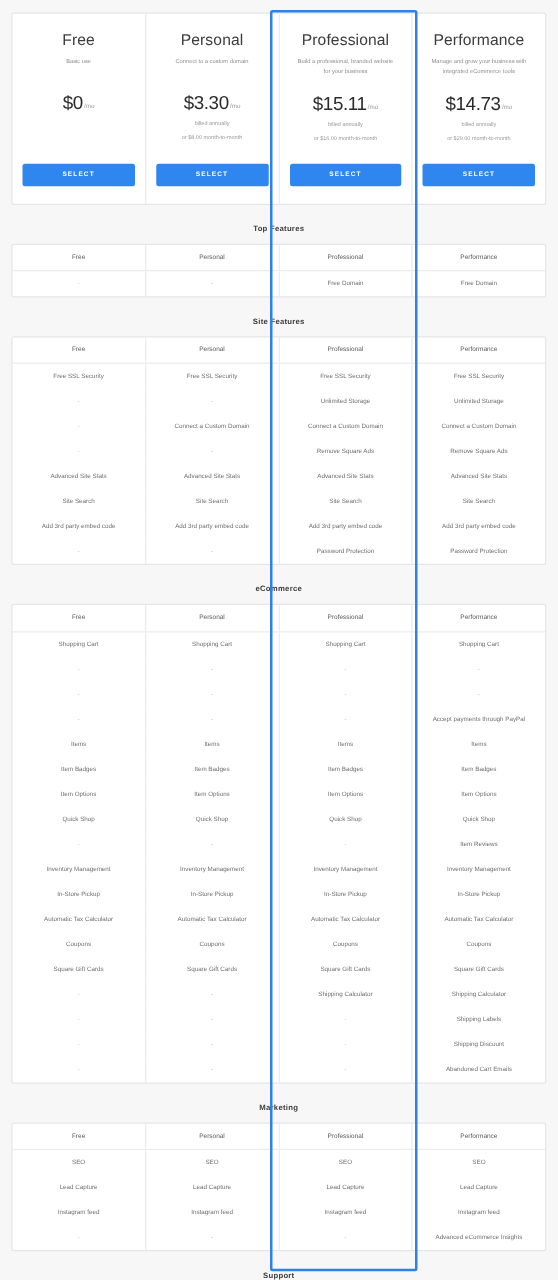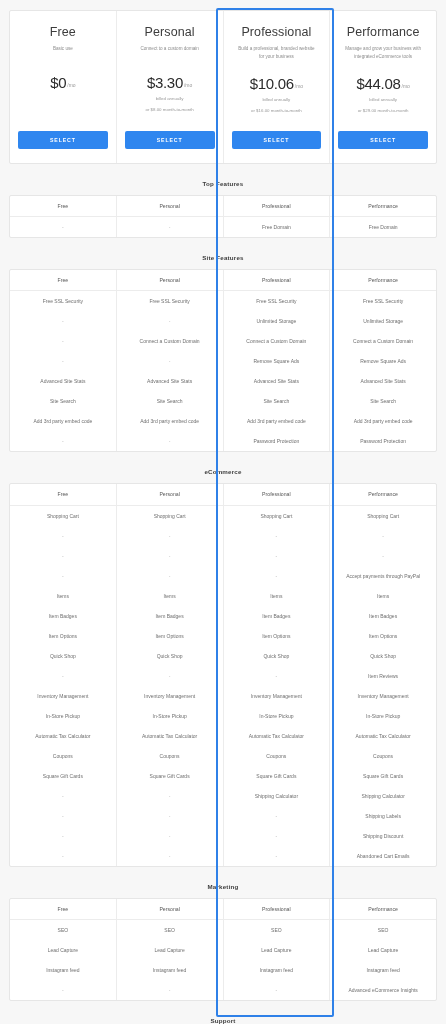--- a/index.html
+++ b/index.html
@@ -154,27 +154,27 @@
       </div>
       <div class="plan">
         <div class="plan-name">Personal</div>
         <div class="plan-desc">Connect to a custom domain</div>
         <div class="plan-price-wrap"><span class="plan-price">$3.30</span><span class="plan-per">/mo</span><div class="plan-billing">billed annually</div><div class="plan-billing">or $8.00 month-to-month</div></div>
         <button class="select-btn">SELECT</button>
       </div>
       <div class="plan">
         <div class="plan-name">Professional</div>
         <div class="plan-desc">Build a professional, branded website for your business</div>
-        <div class="plan-price-wrap"><span class="plan-price">$10.06</span><span class="plan-per">/mo</span><div class="plan-billing">billed annually</div><div class="plan-billing">or $16.00 month-to-month</div></div>
+        <div class="plan-price-wrap"><span class="plan-price">$15.11</span><span class="plan-per">/mo</span><div class="plan-billing">billed annually</div><div class="plan-billing">or $16.00 month-to-month</div></div>
         <button class="select-btn">SELECT</button>
       </div>
       <div class="plan">
         <div class="plan-name">Performance</div>
         <div class="plan-desc">Manage and grow your business with integrated eCommerce tools</div>
-        <div class="plan-price-wrap"><span class="plan-price">$44.08</span><span class="plan-per">/mo</span><div class="plan-billing">billed annually</div><div class="plan-billing">or $29.00 month-to-month</div></div>
+        <div class="plan-price-wrap"><span class="plan-price">$14.73</span><span class="plan-per">/mo</span><div class="plan-billing">billed annually</div><div class="plan-billing">or $29.00 month-to-month</div></div>
         <button class="select-btn">SELECT</button>
       </div>
     </div>
 
   <div id="sections-root">
       <div class="section">
         <div class="section-title">Top Features</div>
         <div class="ftable">
           <div class="frow head">
             <div class="fcell">Free</div>

